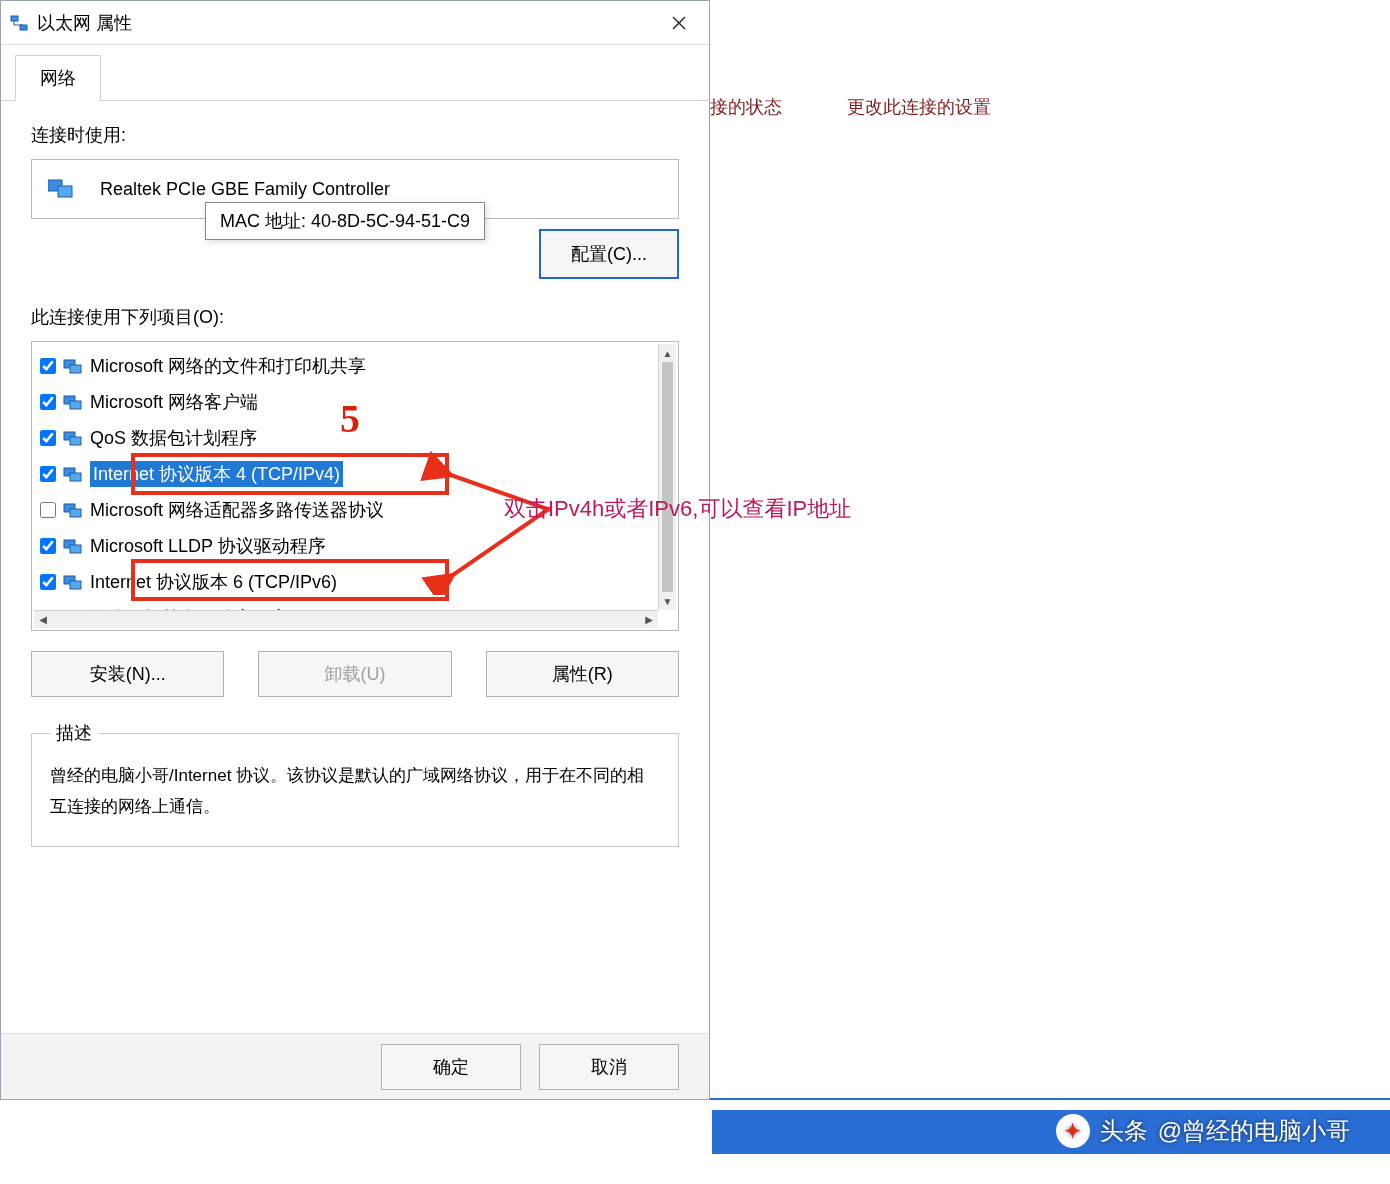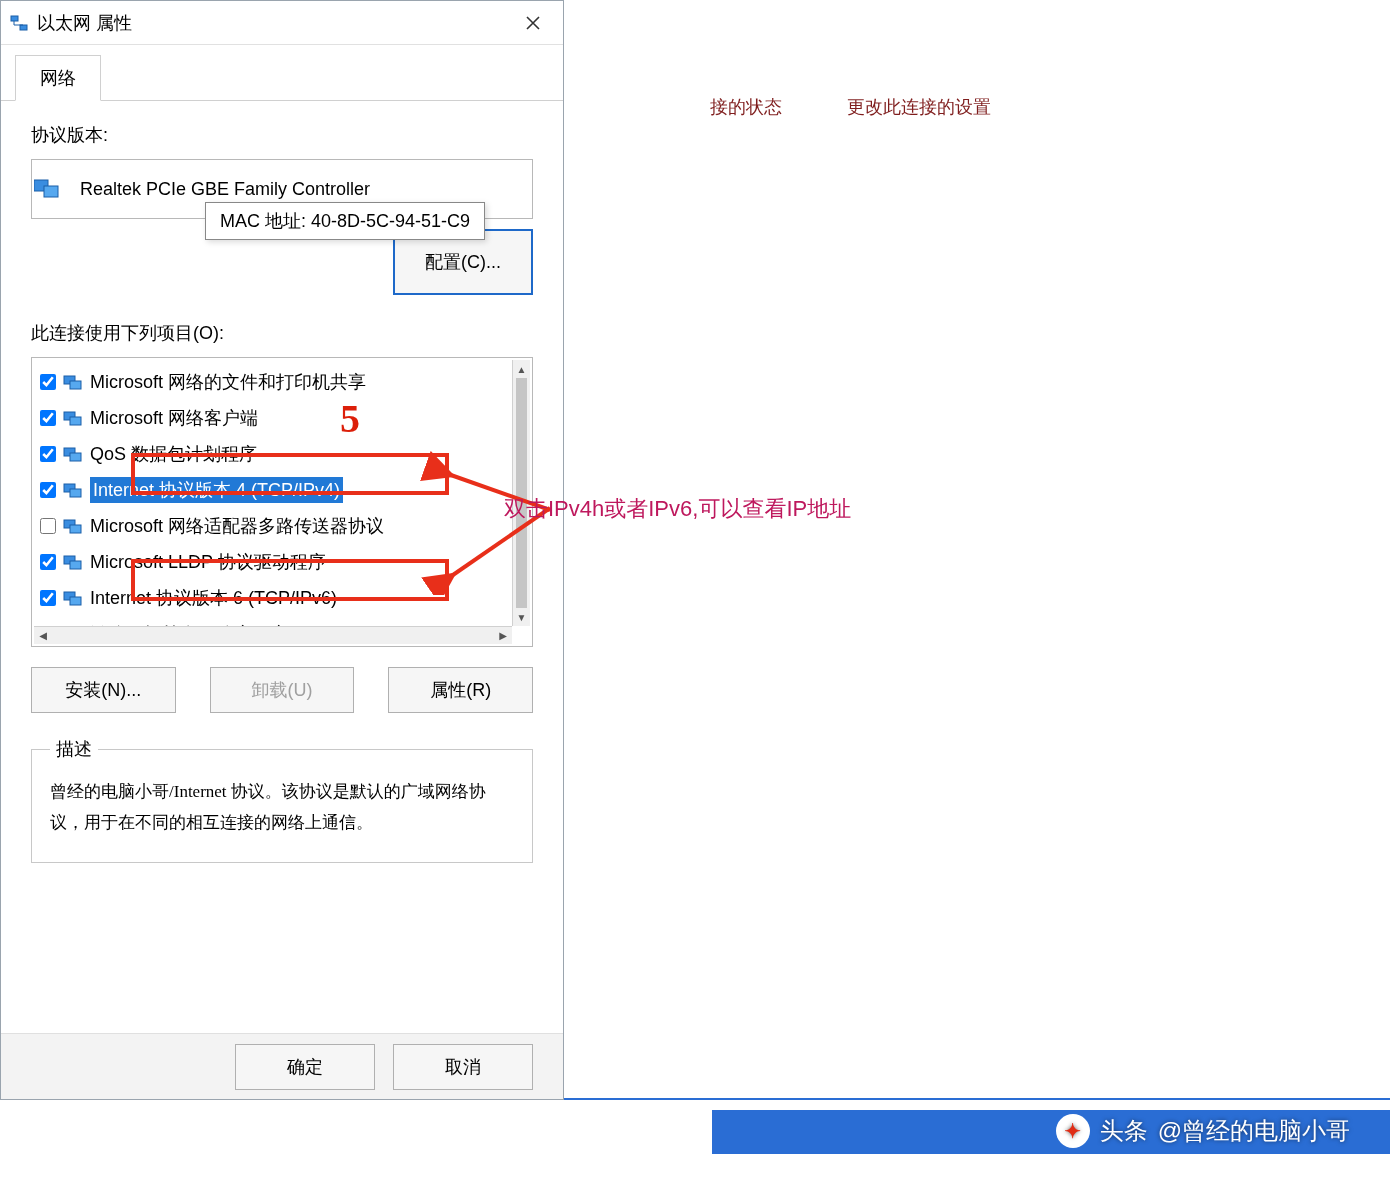--- a/index.html
+++ b/index.html
@@ -21,21 +21,21 @@
     .bg-toolbar {
       position: absolute;
       top: 95px; left: 710px;
       font-size: 18px;
       color: #7f1d1d;
     }
     .bg-toolbar span { margin-right: 60px; }
     .dialog {
       position: absolute;
       top: 0; left: 0;
-      width: 564px; height: 1100px;
+      width: 710px; height: 1100px;
       background: #fff;
       border: 1px solid #9aa4ae;
       display: flex; flex-direction: column;
     }
     .titlebar {
       height: 44px;
       display: flex; align-items: center;
       padding: 0 8px;
       border-bottom: 1px solid #e1e1e1;
     }
@@ -58,22 +58,22 @@
       background: #fff;
       border: 1px solid #d0d0d0;
       border-bottom: 1px solid #fff;
       margin-bottom: -1px;
       font-size: 18px;
     }
     .body { padding: 22px 30px 10px 30px; flex:1; overflow:hidden; }
     .lbl { font-size: 18px; margin-bottom: 12px; }
     .device-box {
       border: 1px solid #b8b8b8;
-      padding: 12px 2px;
-      display: flex; align-items: center; gap: 18px;
+      padding: 12px 16px;
+      display: flex; align-items: center; gap: 24px;
       position: relative;
       height: 60px;
     }
     .monitor-icon {
       width: 28px; height: 22px;
     }
     .tooltip {
       position: absolute;
       top: 202px; left: 205px;
       background: #fff;
@@ -86,21 +86,21 @@
     .cfg-row { display:flex; justify-content:flex-end; margin-top:10px; }
     .btn {
       padding: 10px 30px;
       font-size: 18px;
       background: #f6f6f6;
       border: 1px solid #b0b0b0;
       cursor: pointer;
       min-width: 140px;
       text-align: center;
     }
-    .btn.focus { border: 2px solid #1e69c9; padding: 19px 29px; }
+    .btn.focus { border: 2px solid #1e69c9; padding: 11px 29px; }
     .btn.disabled { color: #a0a0a0; }
     .list-wrap { margin-top: 26px; }
     .list {
       border: 1px solid #b8b8b8;
       height: 290px;
       position: relative;
       overflow: hidden;
       background: #fff;
     }
     .list-inner { padding: 6px 0; }
@@ -157,21 +157,20 @@
       font-weight: bold;
       z-index: 9;
     }
     .arrow-svg { position:absolute; z-index:9; pointer-events:none; }
     .btn-row { display:flex; gap: 34px; margin-top: 20px; }
     .btn-row .btn { flex:1; }
     fieldset {
       margin-top: 24px;
       border: 1px solid #c8c8c8;
       padding: 16px 18px 24px 18px;
-      font-family: Liberation Serif, serif;
     }
     fieldset legend { font-size: 18px; padding: 0 6px; }
     .desc-text { font-size: 17px; line-height: 1.8; }
     .footer {
       height: 66px;
       border-top: 1px solid #e0e0e0;
       background: #f3f3f3;
       display:flex; justify-content:flex-end; align-items:center;
       padding-right: 30px; gap: 18px;
     }
@@ -218,21 +217,21 @@
         <path d="M2 2 L14 14 M14 2 L2 14" stroke="#333" stroke-width="1.6"></path>
       </svg>
     </div>
   </div>
 
   <div class="tabs">
     <div class="tab">网络</div>
   </div>
 
   <div class="body">
-    <div class="lbl">协议版本:</div>
+    <div class="lbl">连接时使用:</div>
     <div class="device-box">
       <svg class="monitor-icon" viewBox="0 0 28 22">
         <rect x="0" y="2" width="14" height="11" fill="#3a8de0" stroke="#1a5fa8"></rect>
         <rect x="10" y="8" width="14" height="11" fill="#56a8ef" stroke="#1a5fa8"></rect>
       </svg>
       <span style="font-size:18px;">Realtek PCIe GBE Family Controller</span>
     </div>
 
     <div class="cfg-row">
       <div class="btn focus">配置(C)...</div>

